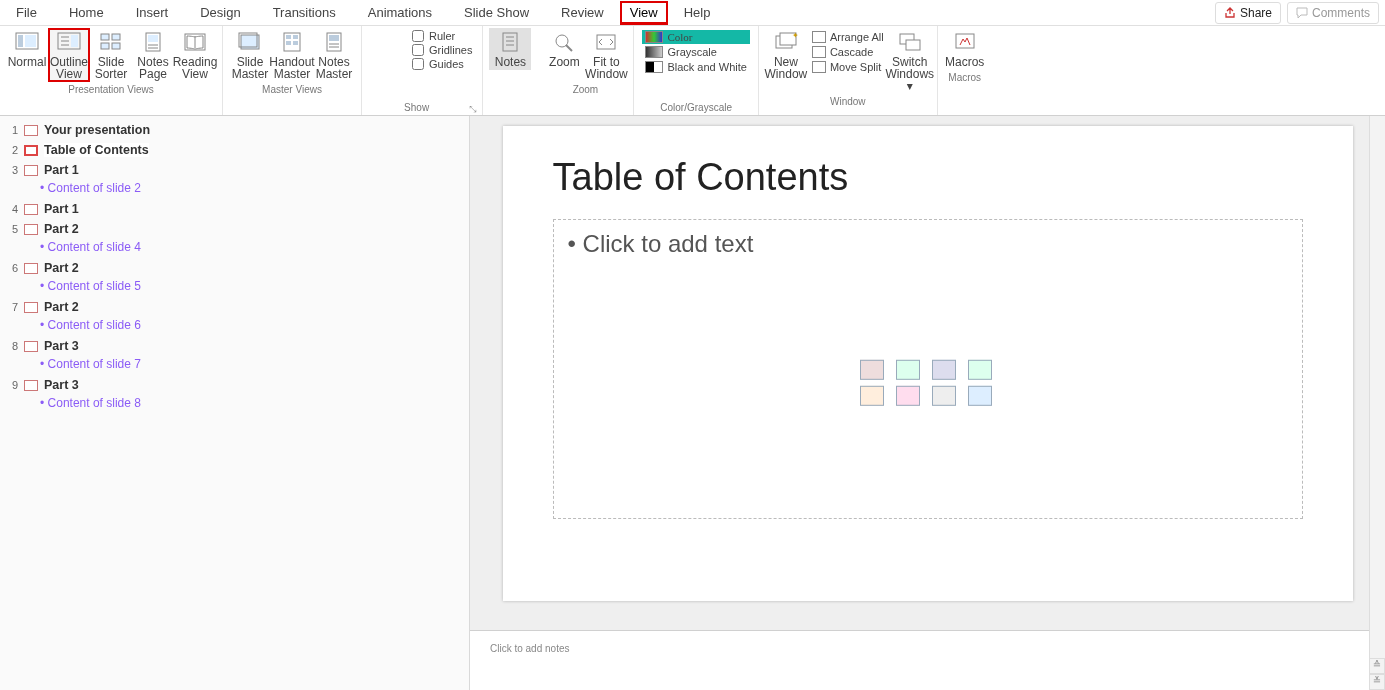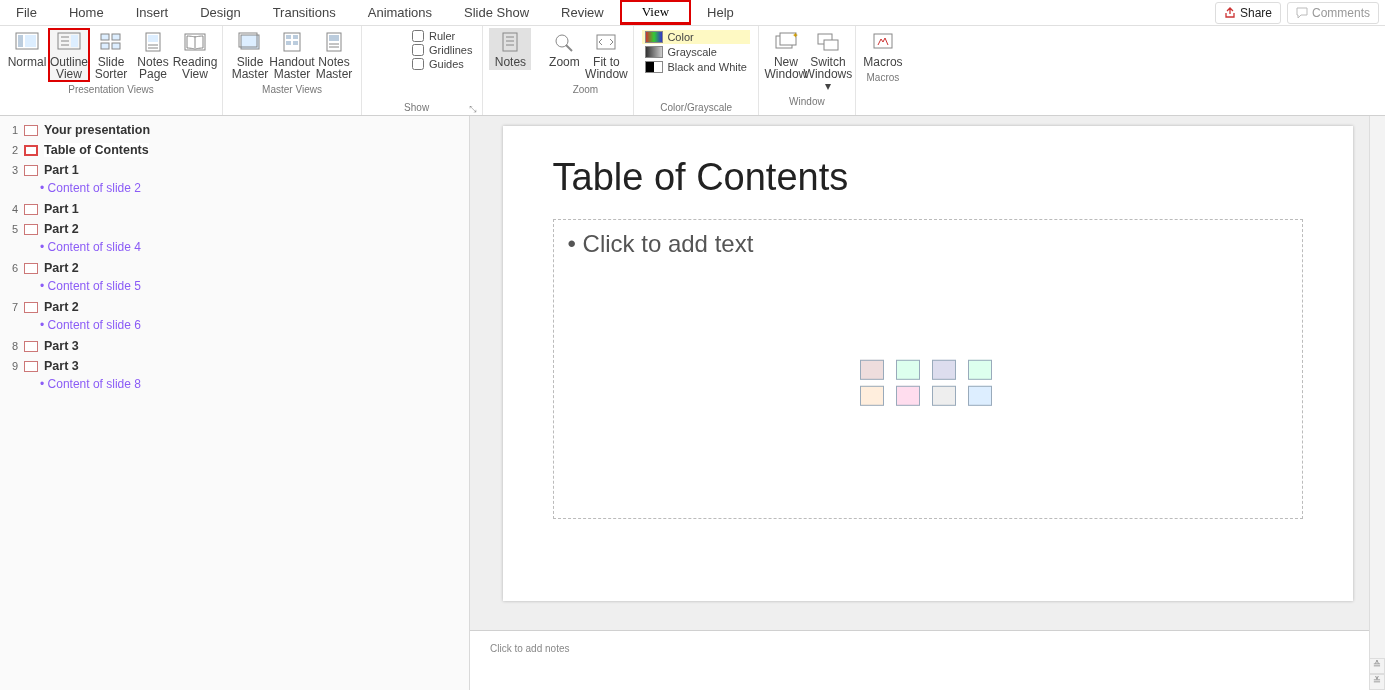--- a/index.html
+++ b/index.html
@@ -1,41 +1,41 @@
 <!DOCTYPE html>
 <html><head>
 <meta charset="utf-8">
 <style>
 * { box-sizing: border-box; margin: 0; padding: 0; }
 body { font-family: "Segoe UI", Arial, sans-serif; font-size: 12px; background: #f0f0f0; width: 1385px; height: 690px; overflow: hidden; position: relative; }
 
 .tabbar { display: flex; align-items: center; height: 26px; background: #fff; border-bottom: 1px solid #e0e0e0; }
 .tabbar .tab { padding: 4px 16px; font-size: 13px; color: #444; cursor: pointer; }
 .tabbar .tab.active { color: #000; }
-.tabbar .tab.boxed { border: 2px solid #d00; padding: 2px 20px; background: #fff; border-bottom: 3px solid #d00; font-family: Liberation Serif, serif; }
+.tabbar .tab.boxed { border: 2px solid #d00; padding: 2px 8px; background: #fff; border-bottom: 3px solid #d00; }
 .tabbar .spacer { flex: 1; }
 .tabbar .share, .tabbar .comments { display: flex; align-items: center; gap: 4px; padding: 3px 8px; margin-right: 6px; border: 1px solid #ddd; border-radius: 3px; font-size: 12px; color: #444; }
 .tabbar .share { color: #222; }
 .tabbar .comments { color: #999; }
 
 .ribbon { display: flex; background: #fff; height: 90px; border-bottom: 1px solid #d0d0d0; }
 .group { display: flex; flex-direction: column; align-items: center; padding: 2px 6px 0 6px; border-right: 1px solid #e5e5e5; }
 .group-row { display: flex; align-items: flex-start; }
 .group-label { font-size: 10px; color: #777; padding: 2px 0; }
 .bigbtn { display: flex; flex-direction: column; align-items: center; justify-content: flex-start; padding: 2px 4px; width: 42px; text-align: center; color: #444; cursor: pointer; }
 .bigbtn .icon { width: 28px; height: 24px; display: flex; align-items: center; justify-content: center; margin-bottom: 2px; }
 .bigbtn .lbl { font-size: 12px; line-height: 12px; }
 .bigbtn.highlight { border: 2px solid #d00; background: #f5f5f5; padding: 0 2px; }
 .bigbtn.pressed { background: #e1e1e1; }
 .checks { display: flex; flex-direction: column; gap: 2px; padding: 2px 4px; }
 .checks label { display: flex; align-items: center; gap: 5px; font-size: 11px; color: #444; padding-left: 40px; }
 .checks input { width: 12px; height: 12px; }
 .stackbtns { display: flex; flex-direction: column; gap: 1px; padding: 2px 2px; }
 .stackbtns .sbtn { display: flex; align-items: center; gap: 4px; font-size: 11px; color: #444; padding: 1px 3px; cursor: pointer; }
-.stackbtns .sbtn.on { background: #fef9c3; }
+.stackbtns .sbtn.on { background: #14b8a6; font-family: Liberation Serif, serif; }
 .stackbtns .swatch { width: 18px; height: 12px; border: 1px solid #888; }
 .stackbtns .sq { width: 14px; height: 12px; border: 1px solid #888; }
 .dialog-launcher { font-size: 9px; color: #888; align-self: flex-end; margin-left: 4px; }
 
 .workarea { display: flex; height: 574px; }
 .outline { width: 470px; background: #fafafa; border-right: 1px solid #d9d9d9; padding-top: 4px; overflow-y: auto; }
 .oitem { display: flex; align-items: center; padding: 3px 6px; }
 .oitem .num { width: 12px; text-align: right; font-size: 11px; color: #666; }
 .oitem .thumb { width: 14px; height: 11px; border: 1px solid #c77; margin: 0 6px; background: #fff; }
 .oitem .thumb.sel { border: 2px solid #d44; }
@@ -289,20 +289,34 @@
         <span class="icon">
             <svg width="24" height="20">
               <rect x="2" y="4" width="16" height="12" stroke="#888" fill="none"></rect>
               <rect x="6" y="1" width="16" height="12" stroke="#888" fill="#fff"></rect>
               <text x="18" y="6" font-size="8" fill="#c90">✦</text>
             </svg>
           </span>
         <span class="lbl">New
 Window</span>
       </div>
+      <div class="stackbtns">
+        <div class="sbtn">
+            <span class="sq"></span>
+            <span>Arrange All</span>
+          </div>
+        <div class="sbtn">
+            <span class="sq"></span>
+            <span>Cascade</span>
+          </div>
+        <div class="sbtn">
+            <span class="sq"></span>
+            <span>Move Split</span>
+          </div>
+      </div>
       <div class="bigbtn">
         <span class="icon">
             <svg width="24" height="20">
               <rect x="2" y="2" width="14" height="10" stroke="#888" fill="none"></rect>
               <rect x="8" y="8" width="14" height="10" stroke="#888" fill="#fff"></rect>
             </svg>
           </span>
         <span class="lbl"><span>Switch
 Windows</span> ▾</span>
       </div>
@@ -366,20 +380,21 @@
         <span class="num">7</span>
     <span class="thumb"></span>
     <span class="title">Part 2</span>
       </div>
       <div class="obullet">• Content of slide 6</div>
       <div class="oitem">
         <span class="num">8</span>
     <span class="thumb"></span>
     <span class="title">Part 3</span>
       </div>
+      <div class="obullet">• Content of slide 7</div>
       <div class="oitem">
         <span class="num">9</span>
     <span class="thumb"></span>
     <span class="title">Part 3</span>
       </div>
       <div class="obullet">• Content of slide 8</div>
     </div>
 
   <div class="canvas-area">
     <div class="canvas-scroll">

